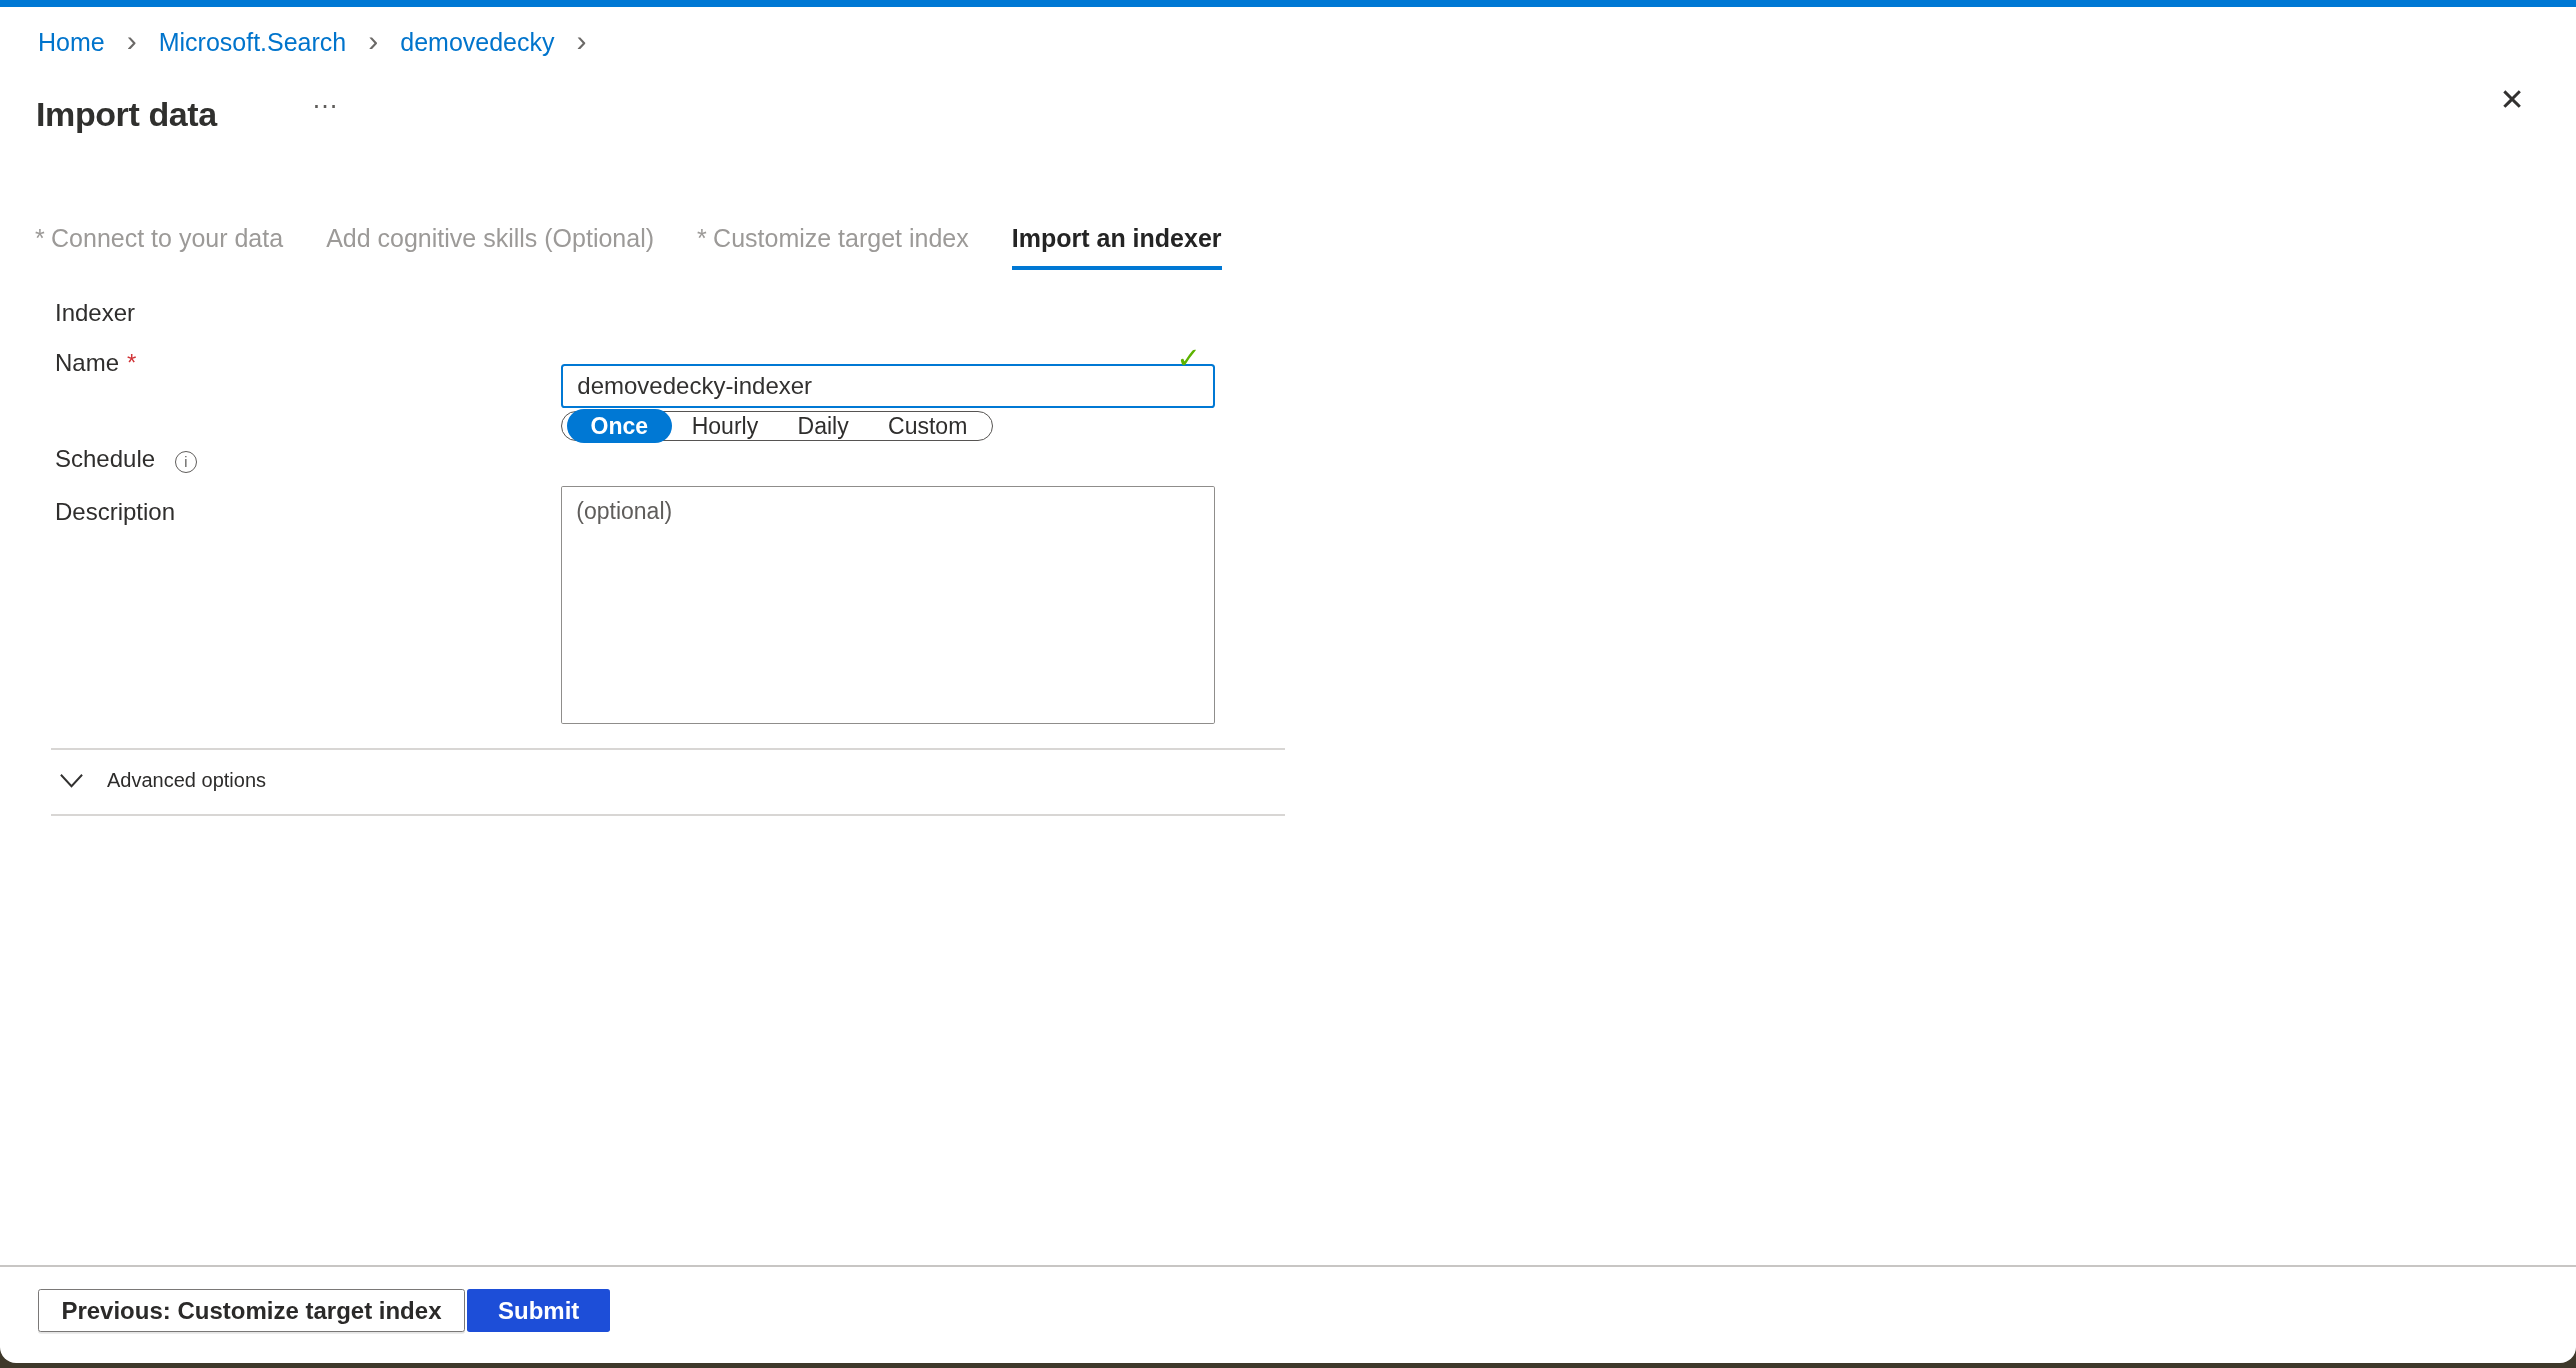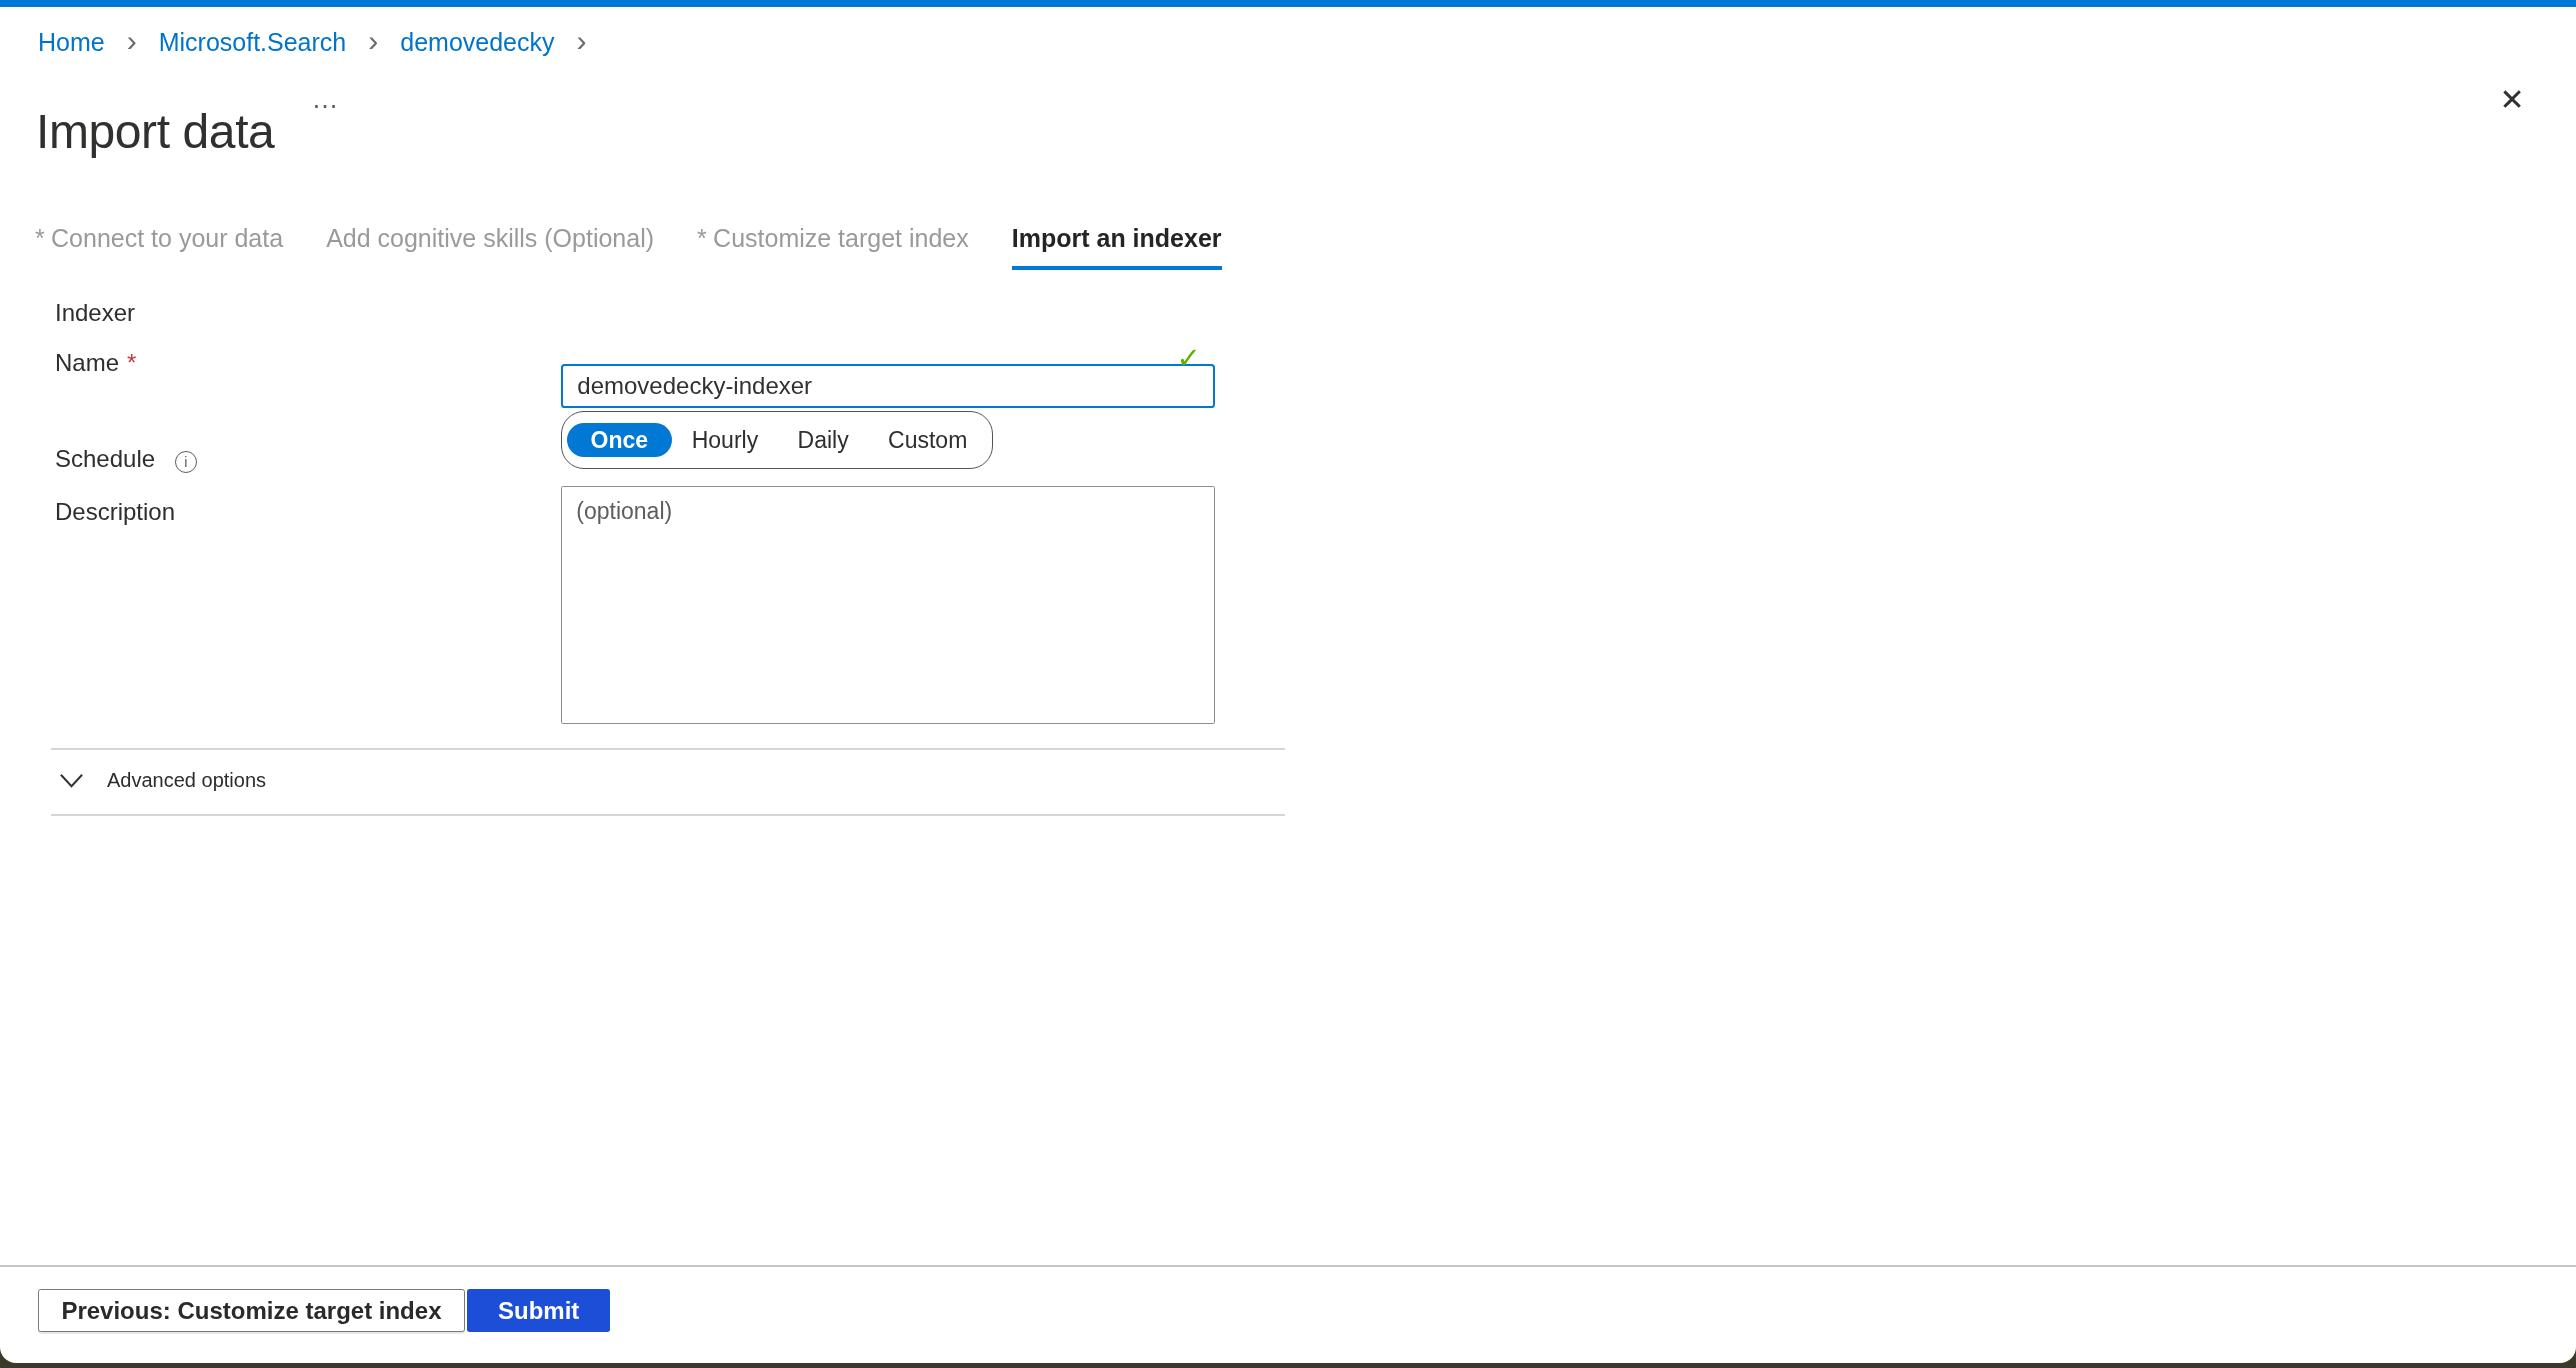--- a/index.html
+++ b/index.html
@@ -10,21 +10,21 @@
            background: #ffffff; border-radius: 0 0 16px 16px; overflow: hidden; }
   .topbar { position: absolute; left: 0; top: 0; width: 100%; height: 7.2px; background: #0078d4; }
 
   
   .breadcrumb { position: absolute; left: 38px; top: 28px; display: flex; align-items: center;
                 gap: 22px; font-size: 25px; text-align: right; }
   .crumb { color: #0074cc; text-decoration: none; cursor: pointer; }
   .crumb-sep { color: #6b6967; font-size: 30px; line-height: 25px; transform: translateY(-1.8px); }
 
   
-  .page-title { position: absolute; left: 36px; top: 72px; font-size: 48px; font-weight: 400;
+  .page-title { position: absolute; left: 36px; top: 72px; font-size: 34px; font-weight: 700;
                 color: #30302e; letter-spacing: -0.4px; }
   .ellipsis-btn { position: absolute; left: 306px; top: 79px; border: none; background: transparent;
                   font-size: 27px; letter-spacing: 2.7px; color: #5f5d5b; cursor: pointer; padding: 5.4px; }
   .close-btn { position: absolute; left: 2488px; top: 75px; width: 48px; height: 48px; border: none;
                background: transparent; cursor: pointer; display: flex; align-items: center;
                justify-content: center; font-size: 30px; font-weight: 300; color: #323130; }
 
   
   .tabs { position: absolute; left: 35px; top: 223px; display: flex; gap: 43px; font-size: 25px; }
   .tab { display: flex; gap: 6.3px; color: #9c9a98; padding-bottom: 12.5px; cursor: pointer;
@@ -41,21 +41,21 @@
                 border-radius: 3.6px; padding: 0 54px 0 14.3px; font-size: 24px; color: #323130;
                 font-family: inherit; outline: none; margin-top: 28px; }
   .valid-check { position: absolute; right: 14.3px; top: 50%; transform: translateY(-50%);
                  color: #5db300; font-size: 29px; pointer-events: none; }
 
   .schedule-row { position: absolute; left: 55px; top: 445px; display: flex; align-items: flex-end; gap: 19.7px; }
   .info-icon { width: 22.4px; height: 22.4px; border: 1.8px solid #5f5d5b; border-radius: 50%;
                display: flex; align-items: center; justify-content: center; font-size: 14.3px;
                color: #5f5d5b; cursor: pointer; box-sizing: border-box; }
 
-  .pill-group { position: absolute; left: 561px; top: 411px; height: 58px; box-sizing: border-box;
+  .pill-group { position: absolute; left: 561px; top: 411px; height: 30px; box-sizing: border-box;
                 border: 1.8px solid #565452; border-radius: 23px; display: inline-flex;
                 align-items: center; padding: 0 4.5px; background: #fff; }
   .pill-opt { font-size: 23px; color: #2f2e2d; padding: 0 19.7px; cursor: pointer; line-height: 34px; }
   .pill-opt.selected { background: #0078d4; color: #fff; font-weight: 600; border-radius: 18px;
                        height: 34px; padding: 0 24px; }
 
   .desc-area { position: absolute; left: 561px; top: 486px; width: 654px; height: 238px;
                box-sizing: border-box; border: 1.8px solid #8f8d8b; border-radius: 1.8px;
                padding: 10.7px 14.3px; font-size: 23px; font-family: Liberation Sans, sans-serif; color: #323130;
                resize: none; outline: none; }

